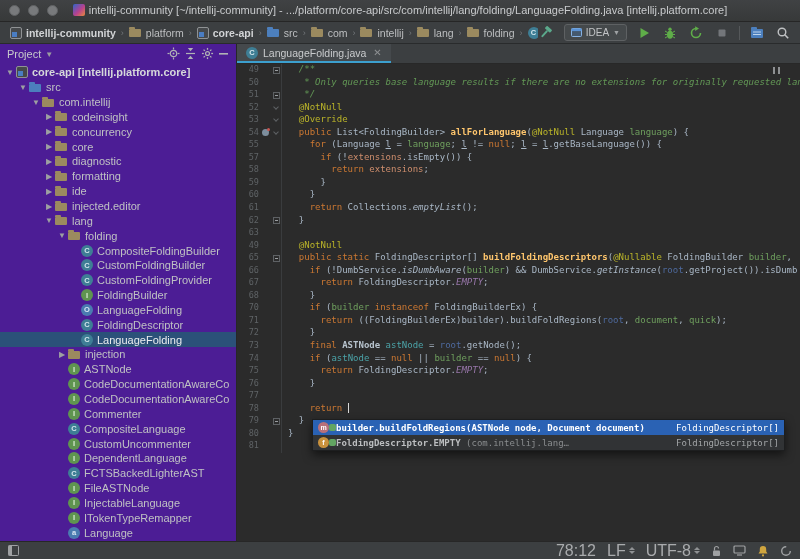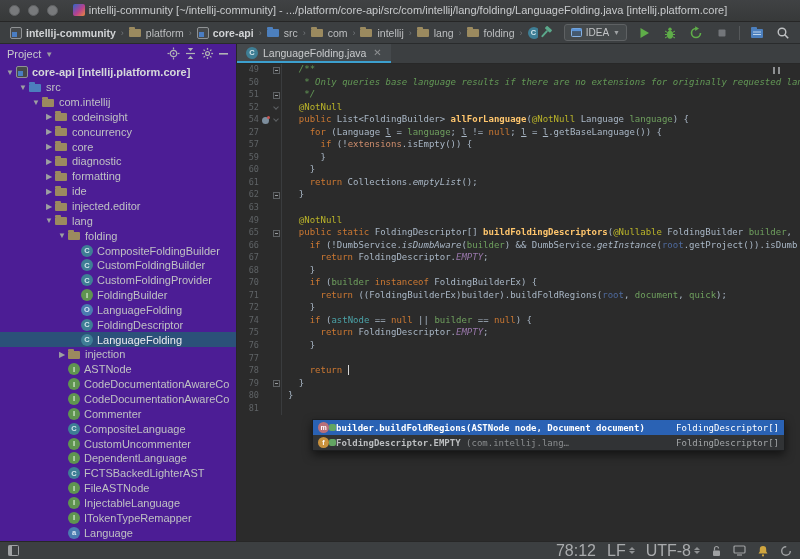--- a/index.html
+++ b/index.html
@@ -470,38 +470,52 @@
           </div>
           <div class="cl">
             <span class="ln">52</span>
             <span class="gic"></span>
             <span class="gfold">
               <span class="fc"></span>
             </span>
             <span class="ctext"><span class="pl">  </span><span class="an">@NotNull</span></span>
           </div>
           <div class="cl">
+            <span class="ln">53</span>
+            <span class="gic"></span>
+            <span class="gfold">
+              <span class="fc"></span>
+            </span>
+            <span class="ctext"><span class="pl">  </span><span class="an">@Override</span></span>
+          </div>
+          <div class="cl">
             <span class="ln">54</span>
             <span class="gic ov"></span>
             <span class="gfold">
               <span class="fc"></span>
             </span>
             <span class="ctext"><span class="pl">  </span><span class="kw">public</span><span class="pl"> List&lt;FoldingBuilder&gt; </span><span class="me">allForLanguage</span><span class="pl">(</span><span class="an">@NotNull</span><span class="pl"> Language </span><span class="pr">language</span><span class="pl">) {</span></span>
           </div>
           <div class="cl">
-            <span class="ln">27</span>
+            <span class="ln">55</span>
             <span class="gic"></span>
             <span class="gfold"></span>
             <span class="ctext"><span class="pl">    </span><span class="kw">for</span><span class="pl"> (Language </span><span class="lu">l</span><span class="pl"> = </span><span class="pr">language</span><span class="pl">; </span><span class="lu">l</span><span class="pl"> != </span><span class="kw">null</span><span class="pl">; </span><span class="lu">l</span><span class="pl"> = </span><span class="lu">l</span><span class="pl">.getBaseLanguage()) {</span></span>
           </div>
           <div class="cl">
             <span class="ln">57</span>
             <span class="gic"></span>
             <span class="gfold"></span>
             <span class="ctext"><span class="pl">      </span><span class="kw">if</span><span class="pl"> (!</span><span class="ex">extensions</span><span class="pl">.isEmpty()) {</span></span>
+          </div>
+          <div class="cl">
+            <span class="ln">58</span>
+            <span class="gic"></span>
+            <span class="gfold"></span>
+            <span class="ctext"><span class="pl">        </span><span class="kw">return</span><span class="pl"> </span><span class="ex">extensions</span><span class="pl">;</span></span>
           </div>
           <div class="cl">
             <span class="ln">59</span>
             <span class="gic"></span>
             <span class="gfold"></span>
             <span class="ctext"><span class="pl">      }</span></span>
           </div>
           <div class="cl">
             <span class="ln">60</span>
             <span class="gic"></span>
@@ -570,20 +584,26 @@
             <span class="ln">71</span>
             <span class="gic"></span>
             <span class="gfold"></span>
             <span class="ctext"><span class="pl">      </span><span class="kw">return</span><span class="pl"> ((FoldingBuilderEx)builder).buildFoldRegions(</span><span class="ro">root</span><span class="pl">, </span><span class="pr">document</span><span class="pl">, </span><span class="pr">quick</span><span class="pl">);</span></span>
           </div>
           <div class="cl">
             <span class="ln">72</span>
             <span class="gic"></span>
             <span class="gfold"></span>
             <span class="ctext"><span class="pl">    }</span></span>
+          </div>
+          <div class="cl">
+            <span class="ln">73</span>
+            <span class="gic"></span>
+            <span class="gfold"></span>
+            <span class="ctext"><span class="pl">    </span><span class="kw">final</span><span class="pl"> </span><span class="bd">ASTNode</span><span class="pl"> </span><span class="tv">astNode</span><span class="pl"> = </span><span class="ro">root</span><span class="pl">.getNode();</span></span>
           </div>
           <div class="cl">
             <span class="ln">74</span>
             <span class="gic"></span>
             <span class="gfold"></span>
             <span class="ctext"><span class="pl">    </span><span class="kw">if</span><span class="pl"> (</span><span class="tv">astNode</span><span class="pl"> == </span><span class="kw">null</span><span class="pl"> || </span><span class="pr">builder</span><span class="pl"> == </span><span class="kw">null</span><span class="pl">) {</span></span>
           </div>
           <div class="cl">
             <span class="ln">75</span>
             <span class="gic"></span>

